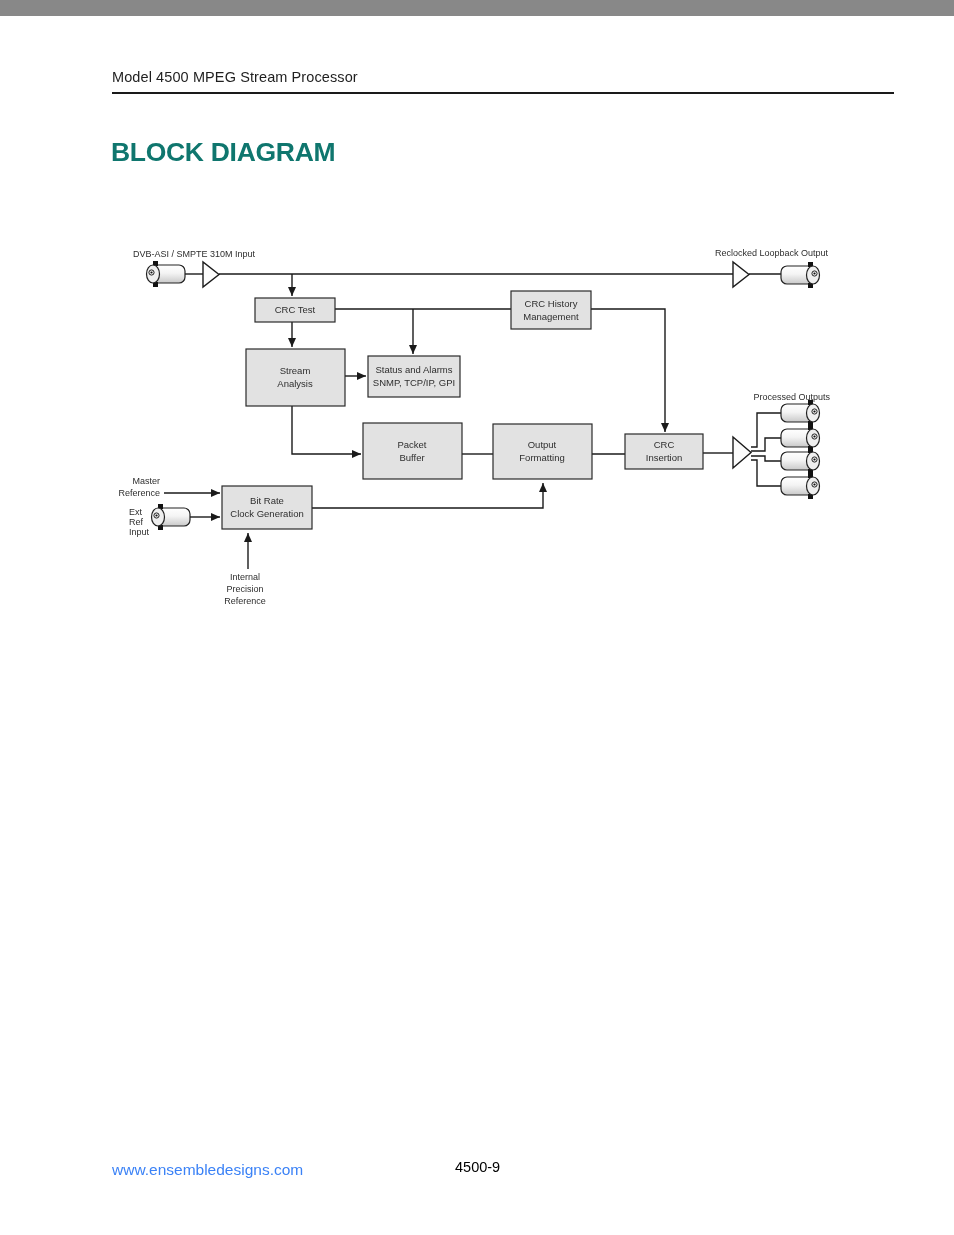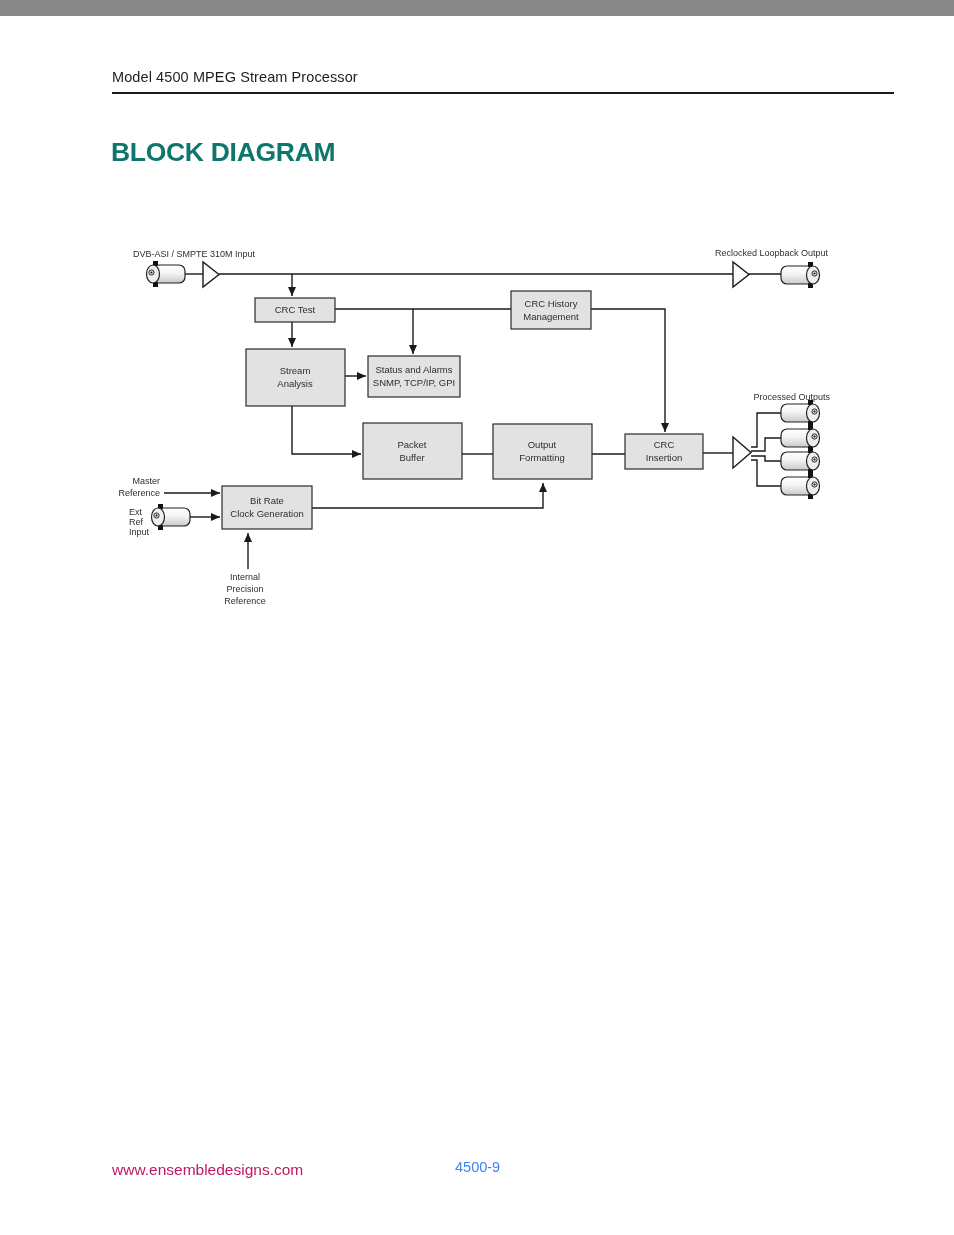--- a/index.html
+++ b/index.html
@@ -23,24 +23,24 @@
   .wire{fill:none;stroke:#1a1a1a;stroke-width:1.4;}
   .amp{fill:#fbfbfb;stroke:#1a1a1a;stroke-width:1.4;}
   text{fill:#2e2e2e;font-family:"Liberation Sans",sans-serif;}
   .blk-label{font-size:9.5px;}
   .ann{font-size:9px;}
   .caption{
     position:absolute;left:352px;top:609px;font-size:15px;font-style:italic;
     color:#2b2b2b;line-height:20px;
   }
   .footer-url{
-    position:absolute;left:112px;top:1145px;font-size:15.5px;color:#be185d;
+    position:absolute;left:112px;top:1145px;font-size:15.5px;color:#3b82f6;
   }
   .footer-page{
-    position:absolute;left:455px;top:1143px;font-size:14.5px;color:#3b82f6;
+    position:absolute;left:455px;top:1143px;font-size:14.5px;color:#000000;
   }
 </style>
 </head>
 <body>
 
 <div class="page">
 
   <div class="hdr-title">Model 4500 MPEG Stream Processor</div>
   <div class="hdr-rule"></div>
   <div class="h1">BLOCK DIAGRAM</div>

